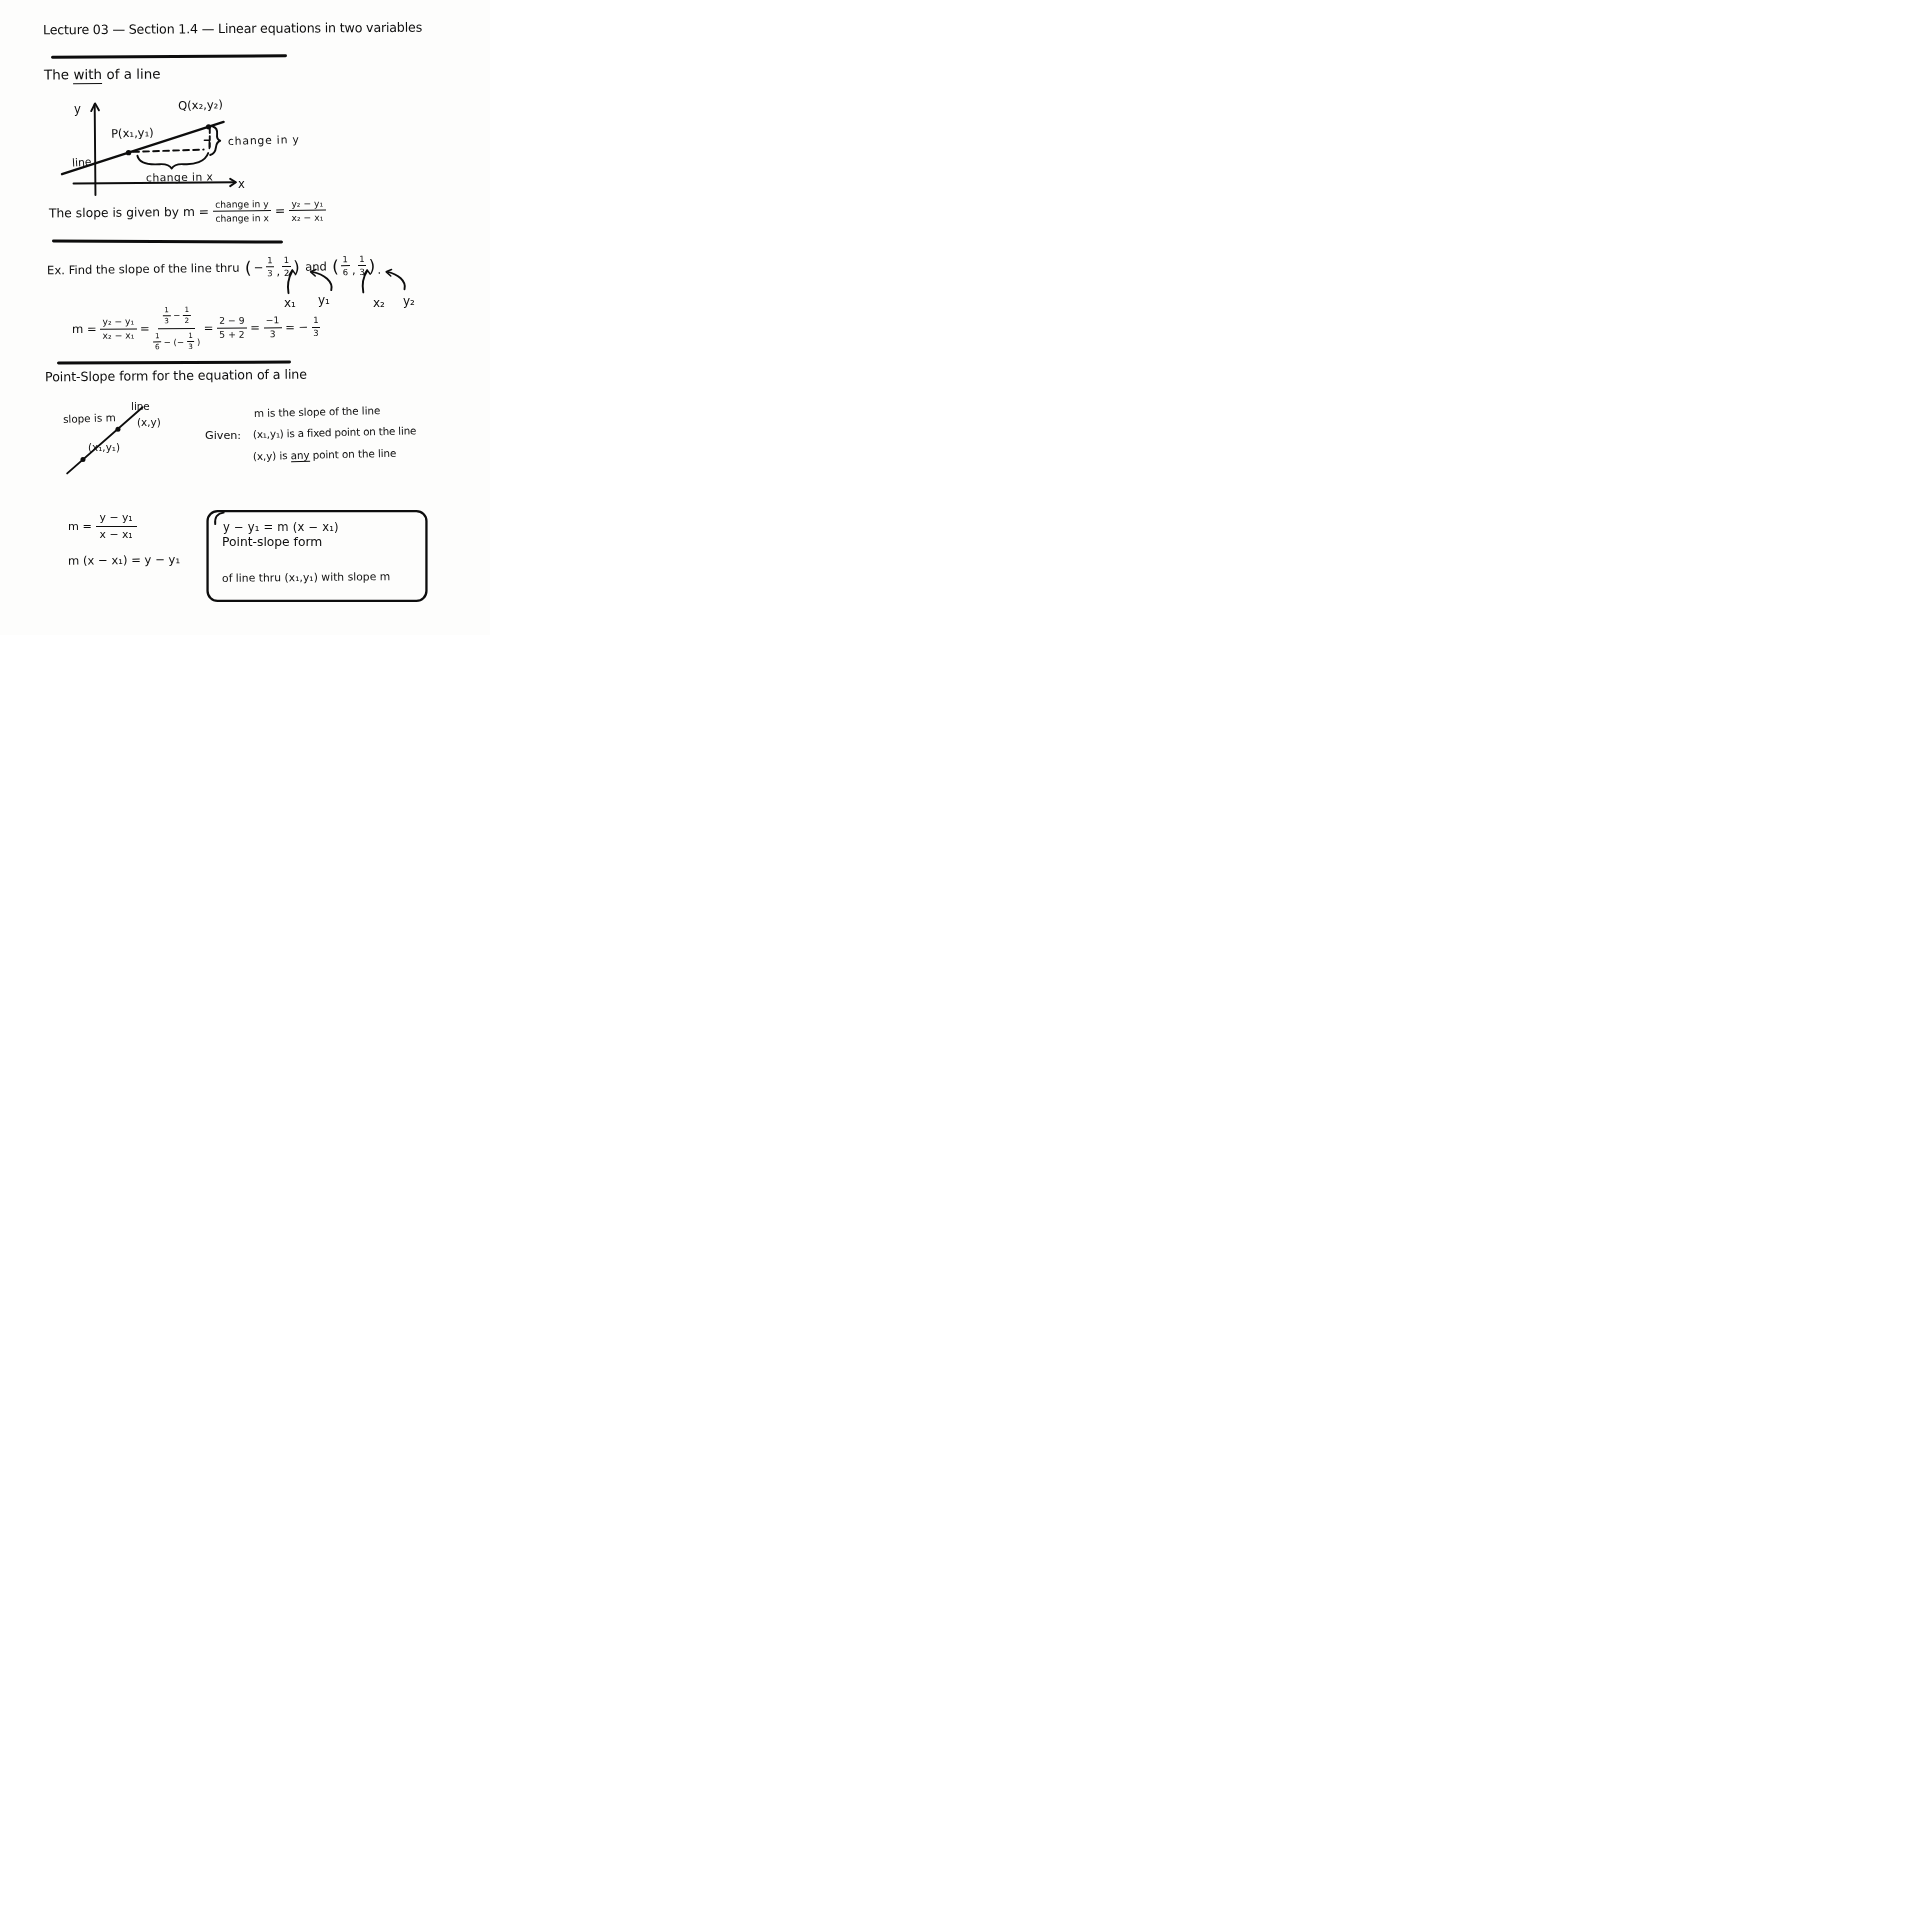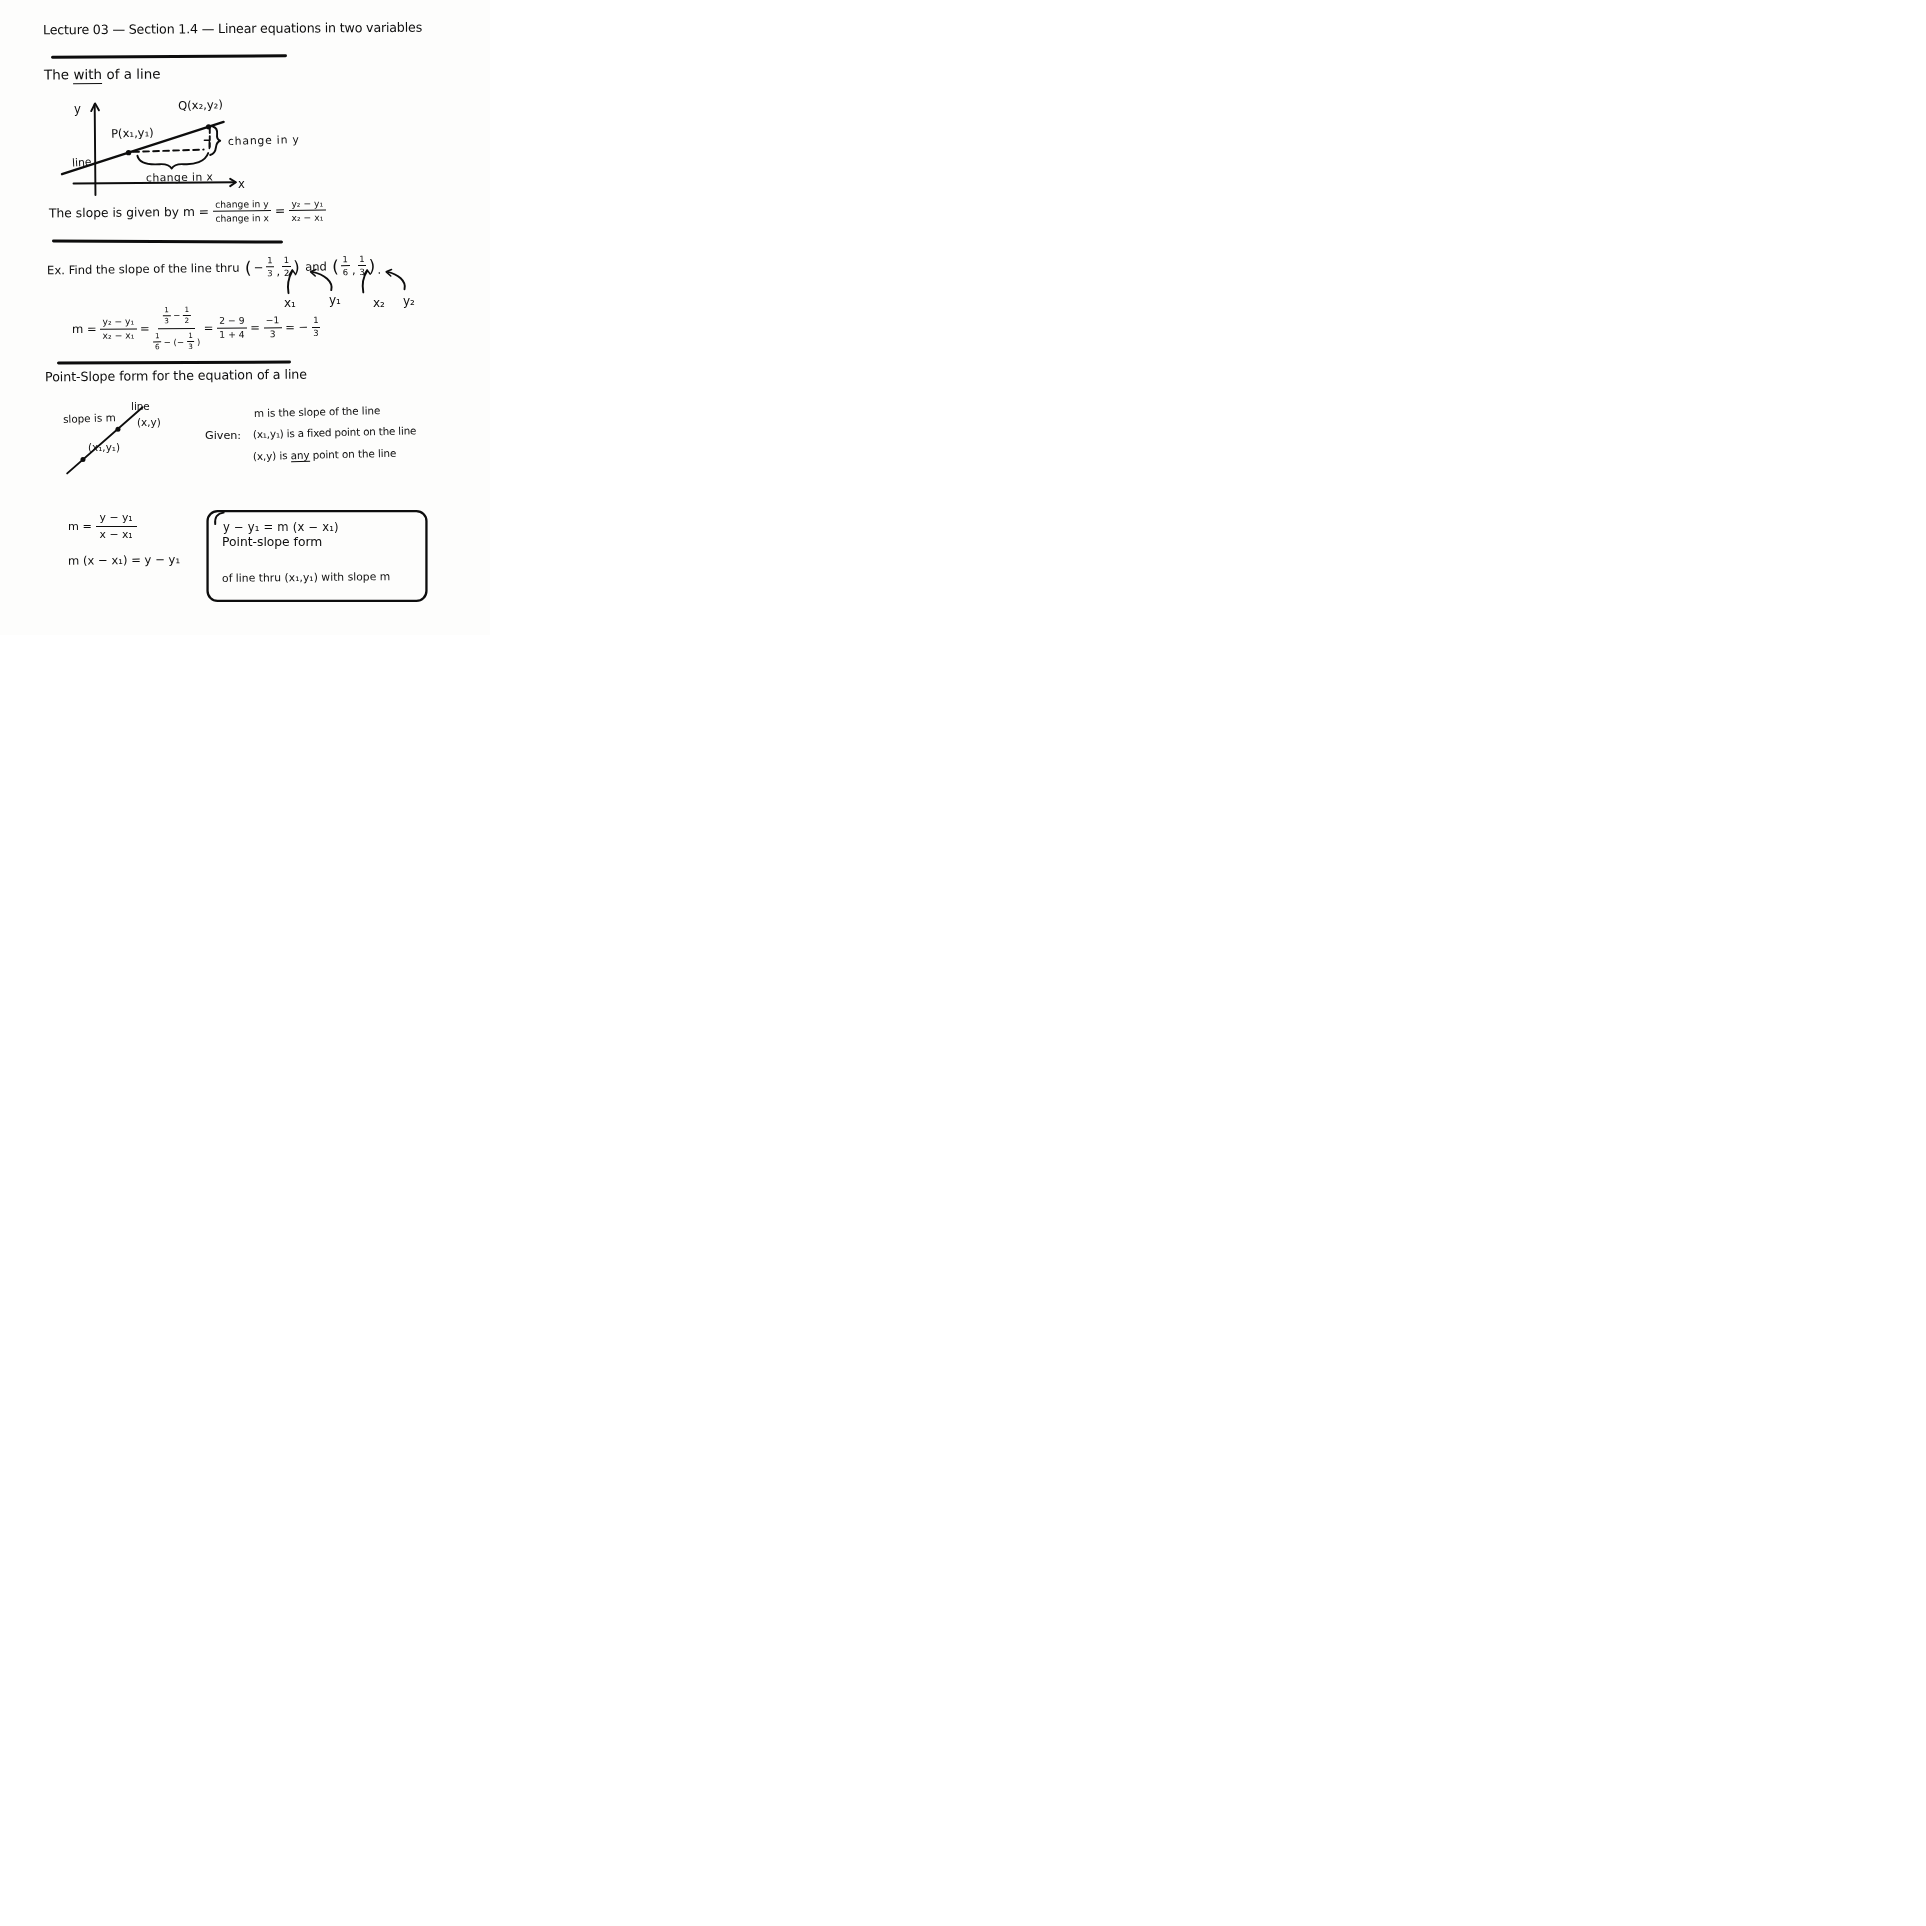--- a/index.html
+++ b/index.html
@@ -115,21 +115,21 @@
     <path class="ink" d="M28,66 C24,44 30,22 38,8" stroke-width="5"></path>
     <path class="ink" d="M30,18 L38,5 L46,16" stroke-width="4"></path>
     <path class="ink" d="M140,58 C146,36 122,16 90,10" stroke-width="5"></path>
     <path class="ink" d="M100,4 L86,10 L98,21" stroke-width="4"></path>
     <path class="ink" d="M224,64 C220,42 226,20 234,8" stroke-width="5"></path>
     <path class="ink" d="M226,18 L234,5 L242,16" stroke-width="4"></path>
     <path class="ink" d="M332,56 C338,34 314,16 288,10" stroke-width="5"></path>
     <path class="ink" d="M298,4 L284,10 L296,21" stroke-width="4"></path>
   </svg>
   <div class="lbl fs26" style="left:284px;top:297px;">x₁</div>
-  <div class="lbl fs26" style="left:329px;top:294px;">y₁</div>
+  <div class="lbl fs26" style="left:318px;top:294px;">y₁</div>
   <div class="lbl fs26" style="left:361px;top:297px;margin-left:12px;">x₂</div>
   <div class="lbl fs26" style="left:403px;top:295px;">y₂</div>
 
   <div class="row gap9 fs30" style="left:72px;top:305px;transform:rotate(-0.5deg);">
     <span>m =</span>
     <span class="frac fs24">
       <span class="num">y₂ − y₁</span>
       <span class="den">x₂ − x₁</span>
     </span>
     <span>=</span>
@@ -155,21 +155,21 @@
         <span class="frac mini fs19">
           <span class="num">1</span>
           <span class="den">3</span>
         </span>
         <span class="fs22">)</span>
       </span>
     </span>
     <span>=</span>
     <span class="frac fs24">
       <span class="num">2 − 9</span>
-      <span class="den">1 + 4</span>
+      <span class="den">5 + 2</span>
     </span>
     <span>=</span>
     <span class="frac fs24">
       <span class="num">−1</span>
       <span class="den">3</span>
     </span>
     <span>= −</span>
     <span class="frac mini fs22">
       <span class="num">1</span>
       <span class="den">3</span>

